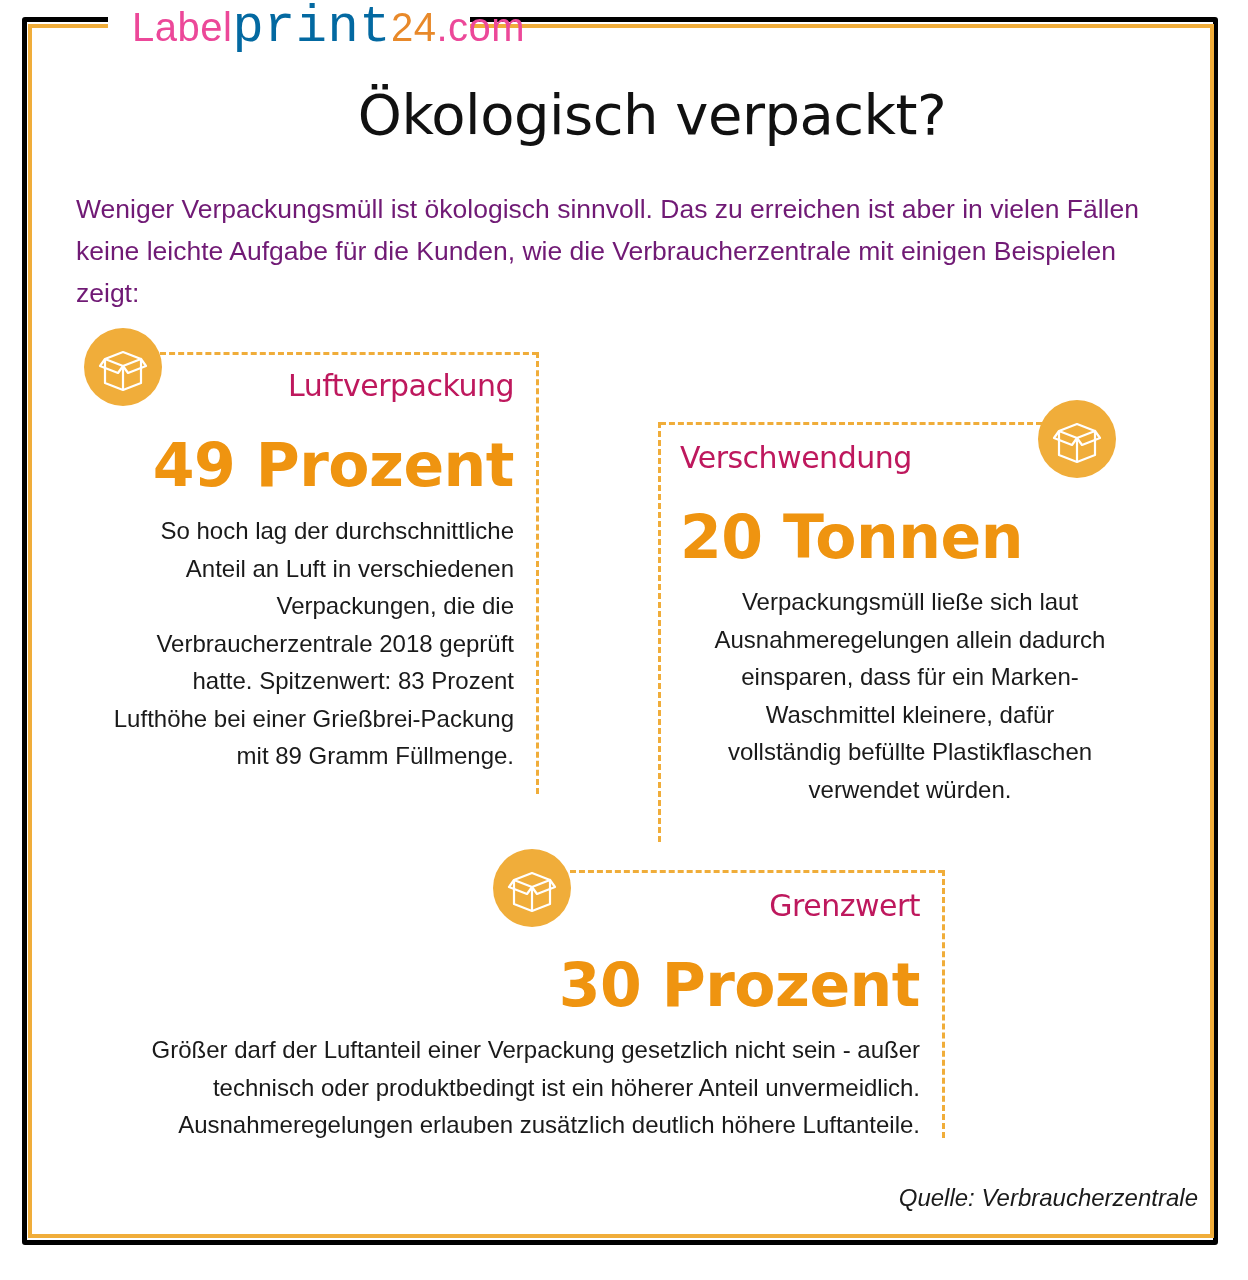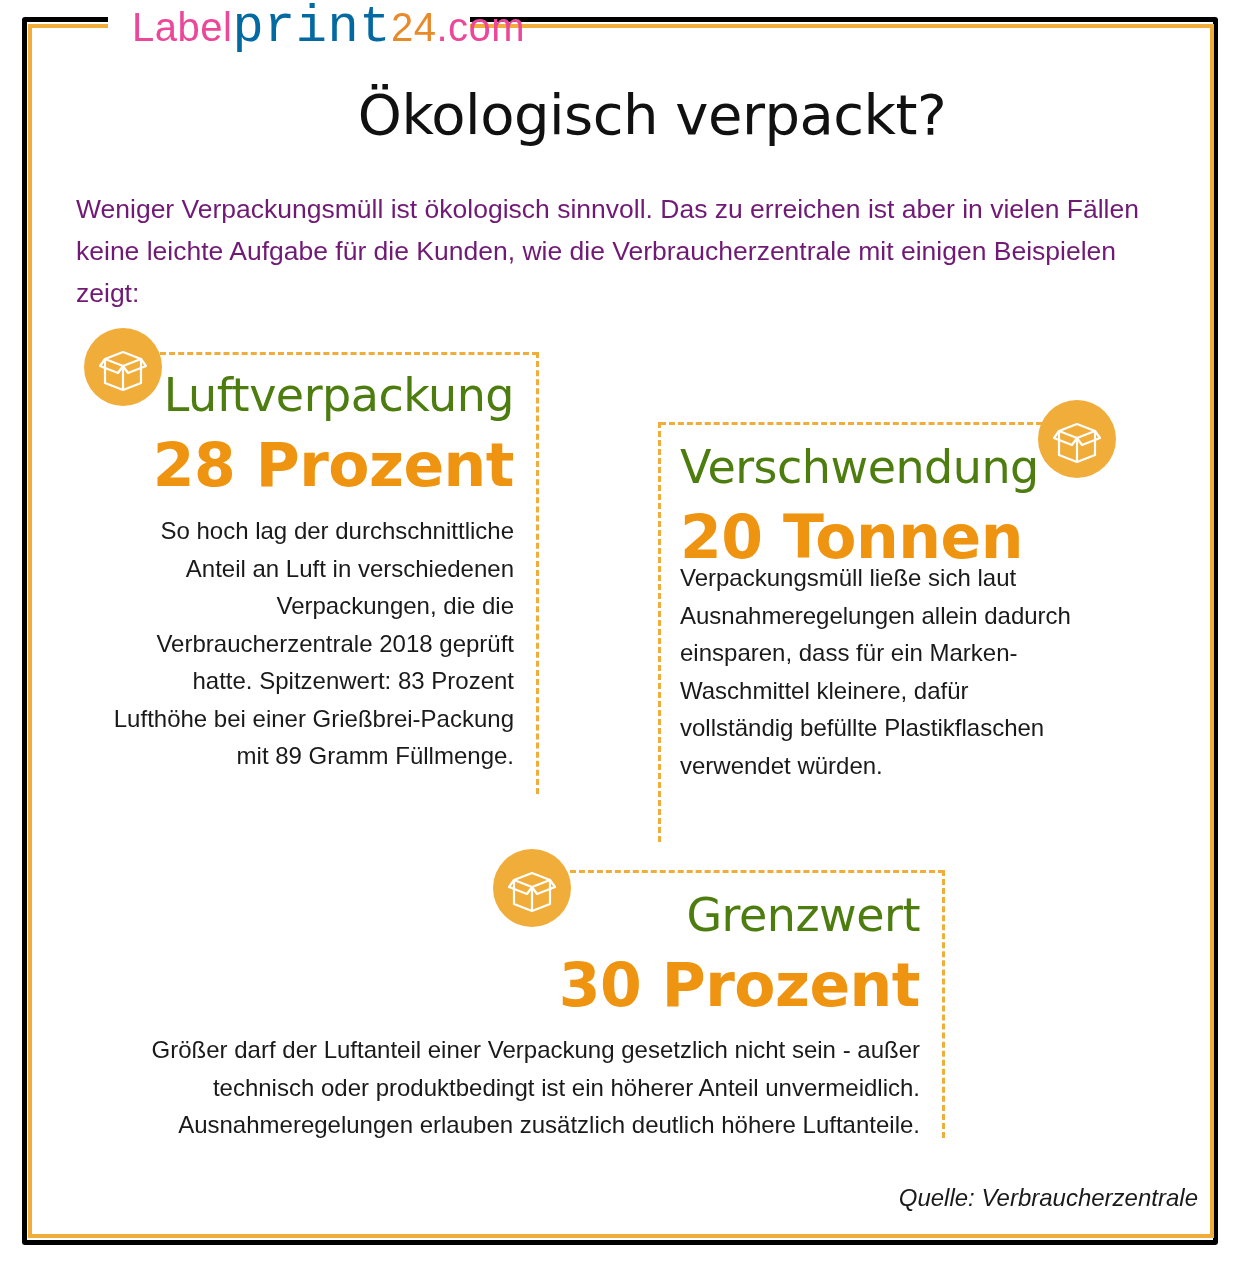--- a/index.html
+++ b/index.html
@@ -101,23 +101,23 @@
       border-radius: 50%;
       background: #f0ad3a;
       display: flex;
       align-items: center;
       justify-content: center;
     }
     .badge svg { width: 56px; height: 56px; }
 
     .card-heading {
       position: absolute;
-      font-size: 46px;
+      font-size: 30px;
       font-weight: 400;
-      color: #4d7c0f;
+      color: #be185d;
       font-family: "DejaVu Sans", sans-serif;
       white-space: nowrap;
       letter-spacing: -0.5px;
     }
     .card-stat {
       position: absolute;
       font-size: 60px;
       font-weight: 700;
       color: #ef9410;
       font-family: "DejaVu Sans", sans-serif;
@@ -164,21 +164,21 @@
 <div class="badge" style="left:84px; top:328px;">
   <svg viewBox="0 0 56 56" fill="none" stroke="#ffffff" stroke-width="2.2" stroke-linejoin="round">
     <path d="M10 20 L28 27 L46 20 L46 44 L28 51 L10 44 Z"></path>
     <path d="M28 27 L28 51"></path>
     <path d="M10 20 L28 13 L46 20"></path>
     <path d="M10 20 L5 27 L23 34 L28 27"></path>
     <path d="M46 20 L51 27 L33 34 L28 27"></path>
   </svg>
 </div>
 <div class="card-heading right" style="right:734px; top:368px;">Luftverpackung</div>
-<div class="card-stat right" style="right:734px; top:430px;">28 Prozent</div>
+<div class="card-stat right" style="right:734px; top:430px;">49 Prozent</div>
 <div class="card-text right" style="right:734px; top:512px; width:460px;">
   <div>So hoch lag der durchschnittliche</div>
   <div>Anteil an Luft in verschiedenen</div>
   <div>Verpackungen, die die</div>
   <div>Verbraucherzentrale 2018 geprüft</div>
   <div>hatte. Spitzenwert: 83 Prozent</div>
   <div>Lufthöhe bei einer Grießbrei-Packung</div>
   <div>mit 89 Gramm Füllmenge.</div>
 </div>
 
@@ -188,21 +188,21 @@
   <svg viewBox="0 0 56 56" fill="none" stroke="#ffffff" stroke-width="2.2" stroke-linejoin="round">
     <path d="M10 20 L28 27 L46 20 L46 44 L28 51 L10 44 Z"></path>
     <path d="M28 27 L28 51"></path>
     <path d="M10 20 L28 13 L46 20"></path>
     <path d="M10 20 L5 27 L23 34 L28 27"></path>
     <path d="M46 20 L51 27 L33 34 L28 27"></path>
   </svg>
 </div>
 <div class="card-heading left" style="left:680px; top:440px;">Verschwendung</div>
 <div class="card-stat left" style="left:680px; top:502px;">20 Tonnen</div>
-<div class="card-text left" style="left:680px; top:559px; width:460px;">
+<div class="card-text left" style="left:680px; top:583px; width:460px;text-align:center;">
   <div>Verpackungsmüll ließe sich laut</div>
   <div>Ausnahmeregelungen allein dadurch</div>
   <div>einsparen, dass für ein Marken-</div>
   <div>Waschmittel kleinere, dafür</div>
   <div>vollständig befüllte Plastikflaschen</div>
   <div>verwendet würden.</div>
 </div>
 
 <div class="dash-h" style="left:570px; top:870px; width:374px;"></div>
 <div class="dash-v" style="left:942px; top:870px; height:268px;"></div>

